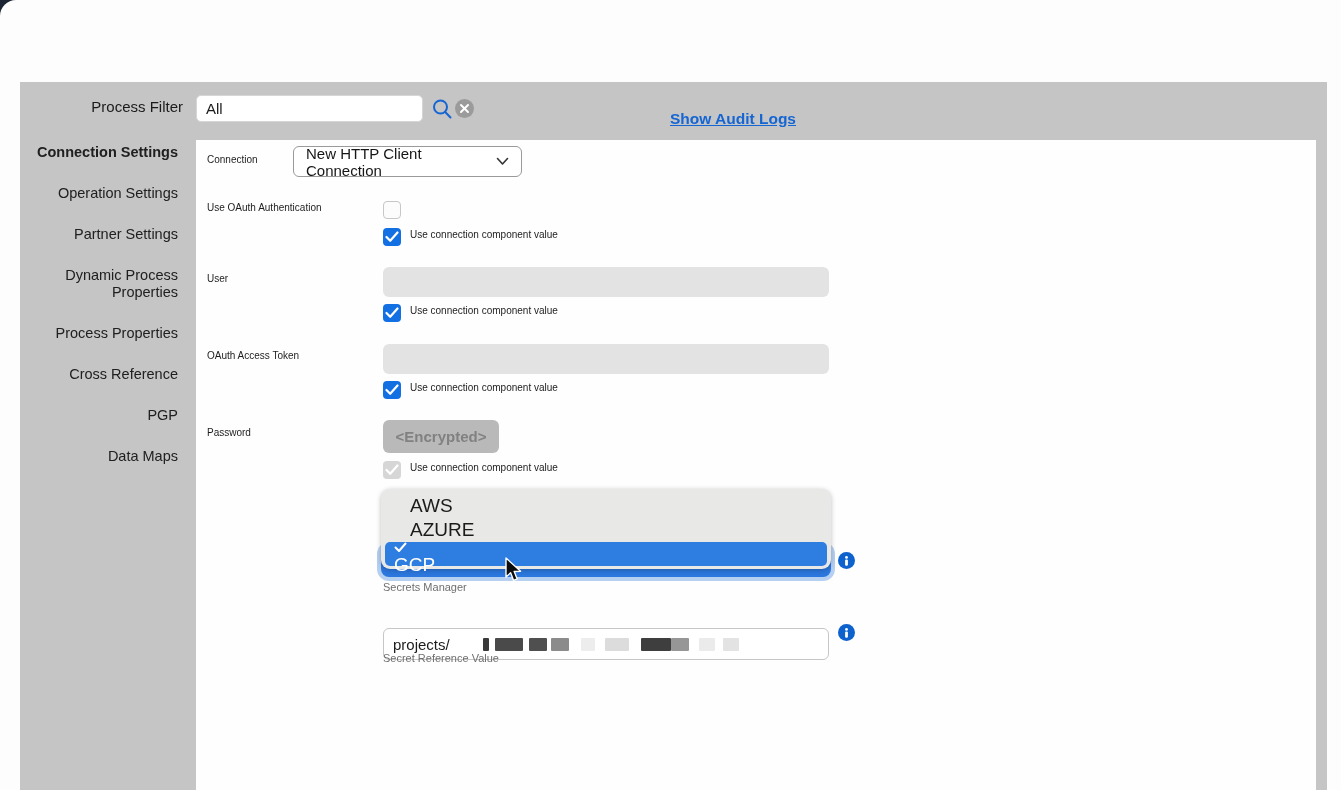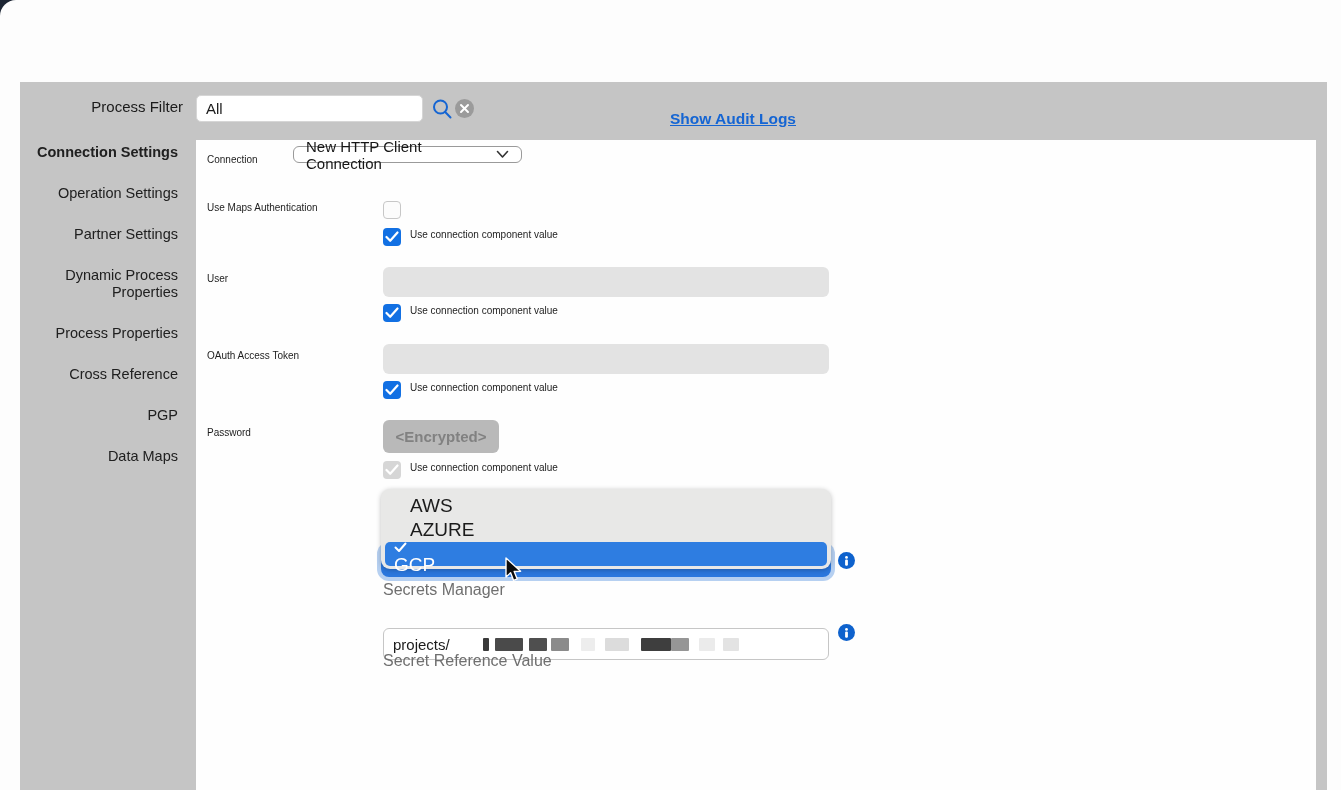--- a/index.html
+++ b/index.html
@@ -29,32 +29,32 @@
   .audit-link { position:absolute; left:650px; top:28px; font-size:15.5px; font-weight:700;
                 color:#1565d3; text-decoration:underline; }
 
   
   .nav-item { position:absolute; left:0; width:158px; text-align:right;
               font-size:14.5px; color:#202020; cursor:pointer; line-height:17px; }
   .nav-item.active { font-weight:700; }
 
   
   .flabel { position:absolute; font-size:10px; color:#1d1d1d; }
-  .small-label { position:absolute; font-size:16px; color:#6f6f6f; }
+  .small-label { position:absolute; font-size:11px; color:#6f6f6f; }
 
   .cbox { position:absolute; width:18px; height:18px; border-radius:4px; cursor:pointer; }
   .cbox.unchecked { background:#fcfcfc; border:1px solid #c7c7c7; }
   .cbox.checked   { background:#1270e3; }
   .cbox.checked-disabled { background:#d6d6d6; }
   .cbox svg { position:absolute; left:2px; top:3px; }
 
   .dis-input { position:absolute; left:187px; width:446px; height:30px;
                background:#e3e3e3; border-radius:6px; }
 
-  .select-box { position:absolute; left:97px; top:6px; width:229px; height:17px;
+  .select-box { position:absolute; left:97px; top:6px; width:229px; height:31px;
                 background:#fff; border:1px solid #9a9a9a; border-radius:6px;
                 display:flex; align-items:center; padding:0 12px; cursor:pointer; }
   .select-box span { font-size:15px; color:#161616; flex:1; }
 
   .enc-btn { position:absolute; left:187px; top:280px; width:116px; height:33px;
              background:#b9b9b9; border:0; border-radius:6px; font-size:15px; font-weight:700;
              color:#818181; cursor:default; font-family:"Liberation Sans", sans-serif; }
 
   .sel-focus { position:absolute; left:185px; top:406px; width:450px; height:31px;
                border-radius:8px; background:#2b77dd; box-shadow:0 0 0 4px #b6d0f1; z-index:1; }
@@ -119,21 +119,21 @@
       <div class="content">
 
         <div class="flabel" style="left:11px; top:14px">Connection</div>
         <div class="select-box">
           <span>New HTTP Client Connection</span>
           <svg width="13" height="9" viewBox="0 0 13 9">
             <polyline points="1.5,1.5 6.5,7 11.5,1.5" fill="none" stroke="#333" stroke-width="1.6" stroke-linecap="round" stroke-linejoin="round"></polyline>
           </svg>
         </div>
 
-        <div class="flabel" style="left:11px; top:62px">Use Maps Authentication</div>
+        <div class="flabel" style="left:11px; top:62px">Use OAuth Authentication</div>
         <div class="cbox unchecked" style="left:187px; top:61px"></div>
 
         <div class="cbox checked" style="left:187px; top:88px">
           <svg width="14" height="12" viewBox="0 0 14 12">
               <polyline points="1.5,6 5.2,9.8 12.5,1.5" fill="none" stroke="#fff" stroke-width="2.2" stroke-linecap="round" stroke-linejoin="round"></polyline>
             </svg>
         </div>
         <div class="flabel" style="left:214px; top:89px">Use connection component value</div>
 
         <div class="flabel" style="left:11px; top:133px">User</div>

